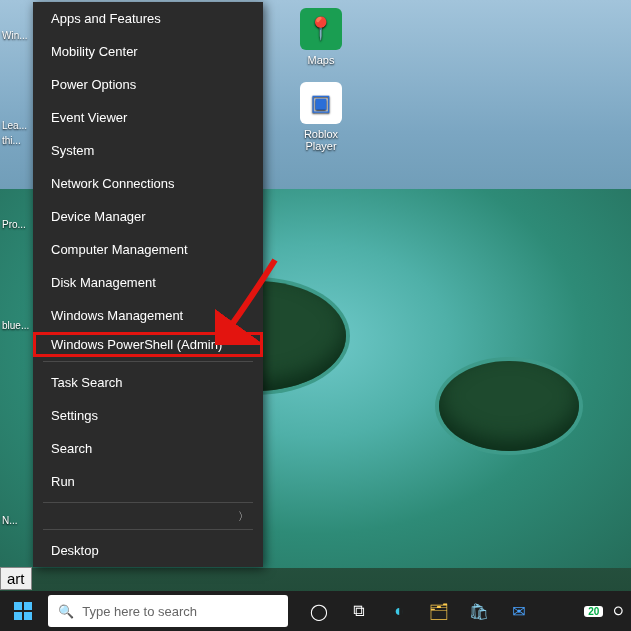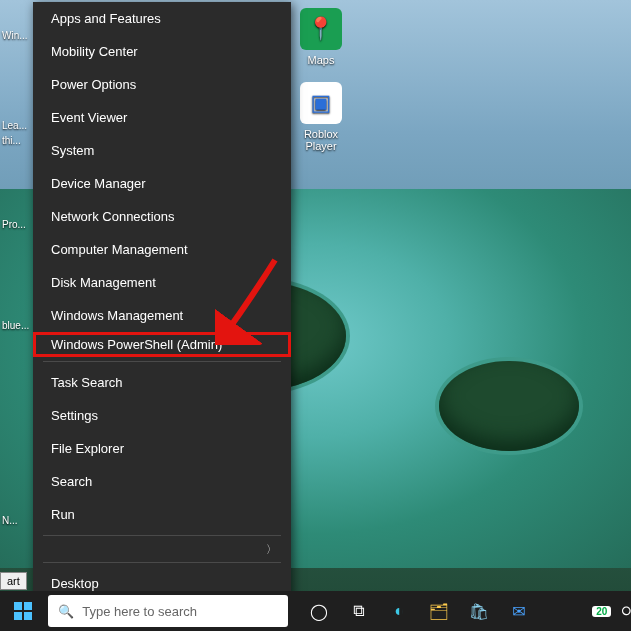--- a/index.html
+++ b/index.html
@@ -10,37 +10,37 @@
 .islands{position:absolute;top:35%;left:20%;right:5%;bottom:20%}
 .islands::before,.islands::after{content:"";position:absolute;border-radius:50%;background:#1e4a2e;box-shadow:inset 0 -10px 20px #0d2e1a,0 0 0 4px #3e9b8a}
 .islands::before{width:180px;height:110px;left:40px;top:60px}
 .islands::after{width:140px;height:90px;right:20px;top:140px}
 .desktop-icons{position:absolute;top:0;left:0;width:30px;height:560px}
 .di{color:#fff;font-size:10px;text-align:left;position:absolute;left:2px;width:26px;text-shadow:0 1px 2px #000}
 .right-icons{position:absolute;top:0;right:0;width:80px}
 .ri{color:#fff;font-size:11px;text-align:center;position:absolute;width:60px;text-shadow:0 1px 2px #000}
 .ri .ico{width:42px;height:42px;margin:0 auto 4px;background:#fff;border-radius:6px;display:flex;align-items:center;justify-content:center;font-size:22px}
 
-.menu{position:absolute;left:33px;top:2px;width:258px;background:#2b2b2b;color:#fff;font-size:13px;box-shadow:2px 2px 10px rgba(0,0,0,.6)}
+.menu{position:absolute;left:33px;top:2px;width:230px;background:#2b2b2b;color:#fff;font-size:13px;box-shadow:2px 2px 10px rgba(0,0,0,.6)}
 .menu-item{padding:9px 18px;cursor:default;position:relative}
 .sep{height:1px;background:#4a4a4a;margin:4px 10px}
 .highlight{border:3px solid #e3140f;padding:2px 15px}
 .submenu .chev{position:absolute;right:14px;top:50%;transform:translateY(-50%);font-size:11px;color:#ccc}
 
 .arrow{position:absolute;left:215px;top:255px;width:70px;height:90px;pointer-events:none}
 
-.start-tip{position:absolute;left:0;bottom:41px;background:#f0f0f0;color:#000;font-size:11px;padding:2px 6px;border:1px solid #888}
+.start-tip{position:absolute;left:0;bottom:41px;background:#f0f0f0;color:#000;font-size:15px;padding:2px 6px;border:1px solid #888}
 
 .taskbar{position:absolute;left:0;right:0;bottom:0;height:40px;background:#1f1f1f;display:flex;align-items:center}
 .start-btn{width:46px;height:40px;display:flex;align-items:center;justify-content:center}
 .start-btn svg{width:18px;height:18px}
 .search{flex:0 0 220px;height:32px;background:#fff;border-radius:3px;margin-left:2px;display:flex;align-items:center;padding:0 10px;color:#666;font-size:13px;gap:8px}
 .task-icons{display:flex;align-items:center;gap:14px;margin-left:18px}
 .tico{width:26px;height:26px;display:flex;align-items:center;justify-content:center;color:#fff;font-size:16px}
-.tray{margin-left:auto;display:flex;align-items:center;gap:10px;color:#fff;font-size:12px}
+.tray{margin-left:auto;display:flex;align-items:center;gap:10px;padding-right:8px;color:#fff;font-size:12px}
 .badge{background:#fff;color:#0a4;border-radius:3px;padding:0 4px;font-size:10px;font-weight:bold}
 </style>
 </head>
 <body>
 
 <div class="desktop">
   <div class="sky"></div>
   <div class="water"></div>
   <div class="islands"></div>
 
@@ -63,30 +63,29 @@
       <span>Roblox Player</span>
     </div>
   </div>
 
   <div class="menu">
     <div class="menu-item">Apps and Features</div>
     <div class="menu-item">Mobility Center</div>
     <div class="menu-item">Power Options</div>
     <div class="menu-item">Event Viewer</div>
     <div class="menu-item">System</div>
+    <div class="menu-item">Network Connections</div>
     <div class="menu-item">Device Manager</div>
-    <div class="menu-item">Network Connections</div>
     <div class="menu-item">Computer Management</div>
     <div class="menu-item">Disk Management</div>
     <div class="menu-item">Windows Management</div>
     <div class="menu-item highlight">Windows PowerShell (Admin)</div>
     <div class="sep"></div>
     <div class="menu-item">Task Search</div>
     <div class="menu-item">Settings</div>
-    <div class="menu-item">File Explorer</div>
     <div class="menu-item">Search</div>
     <div class="menu-item">Run</div>
     <div class="sep"></div>
     <div class="menu-item submenu">
       <span class="chev">〉</span>
     </div>
     <div class="sep"></div>
     <div class="menu-item">Desktop</div>
   </div>
 

